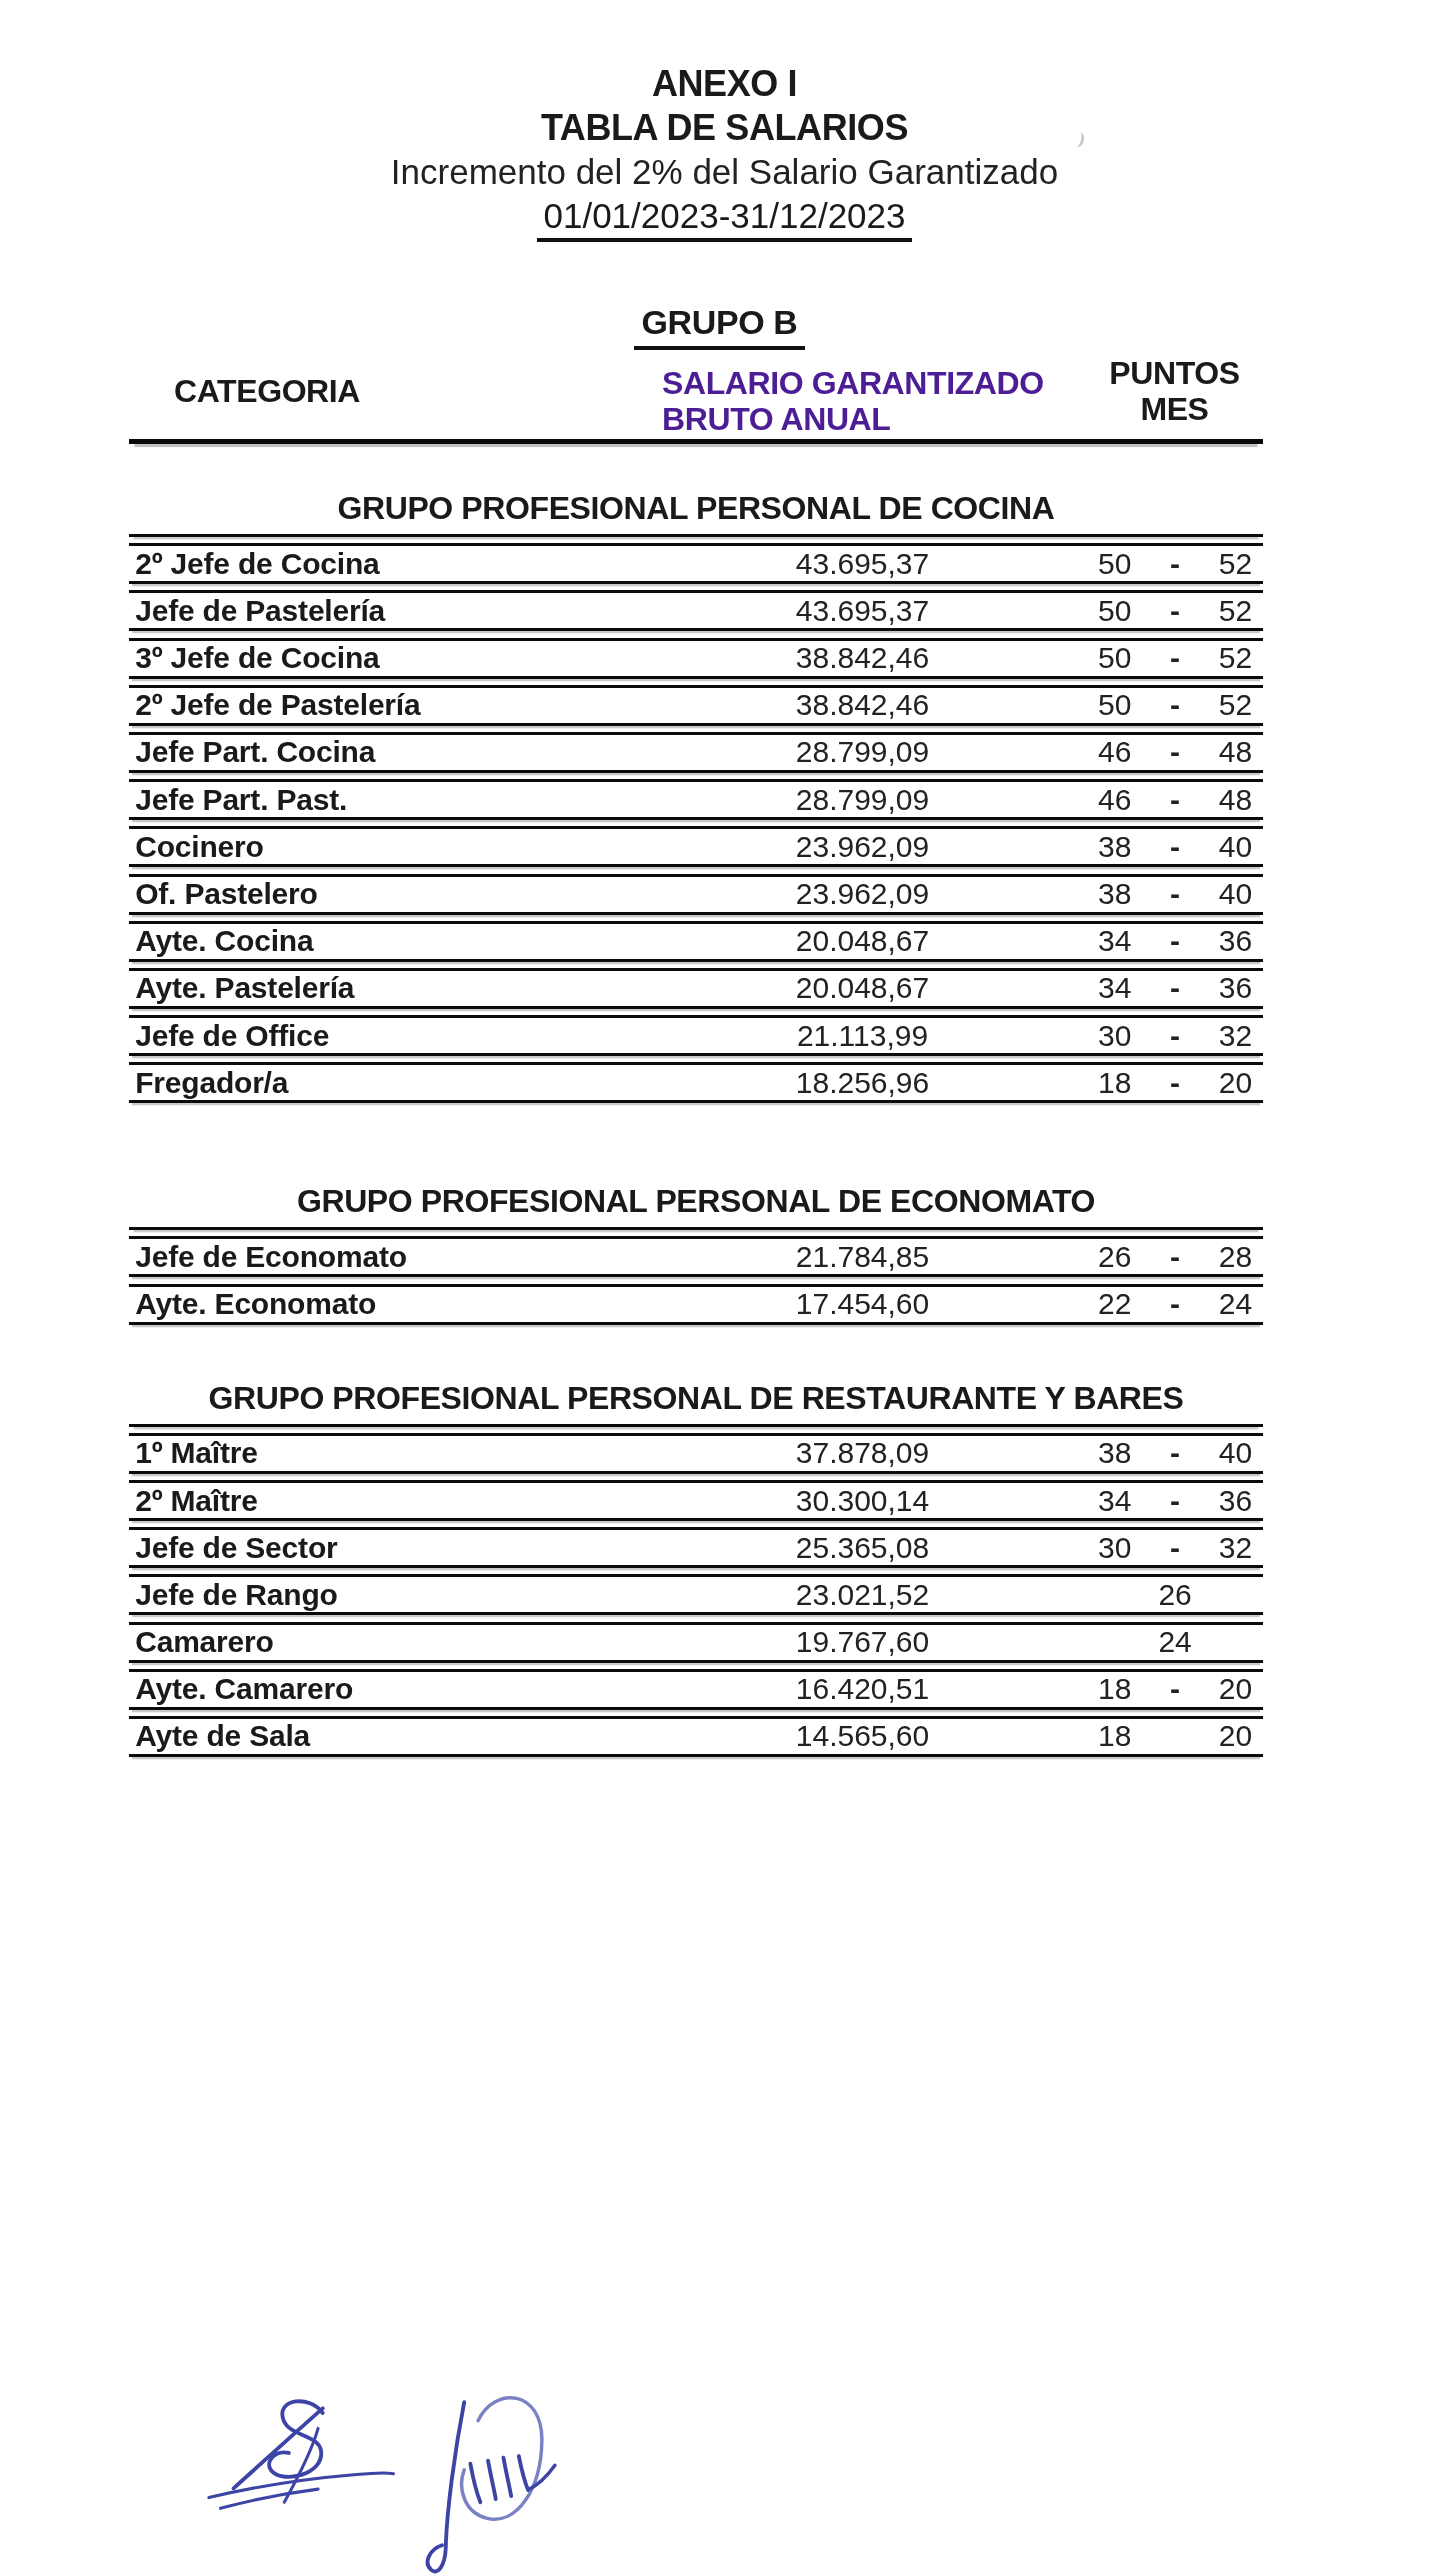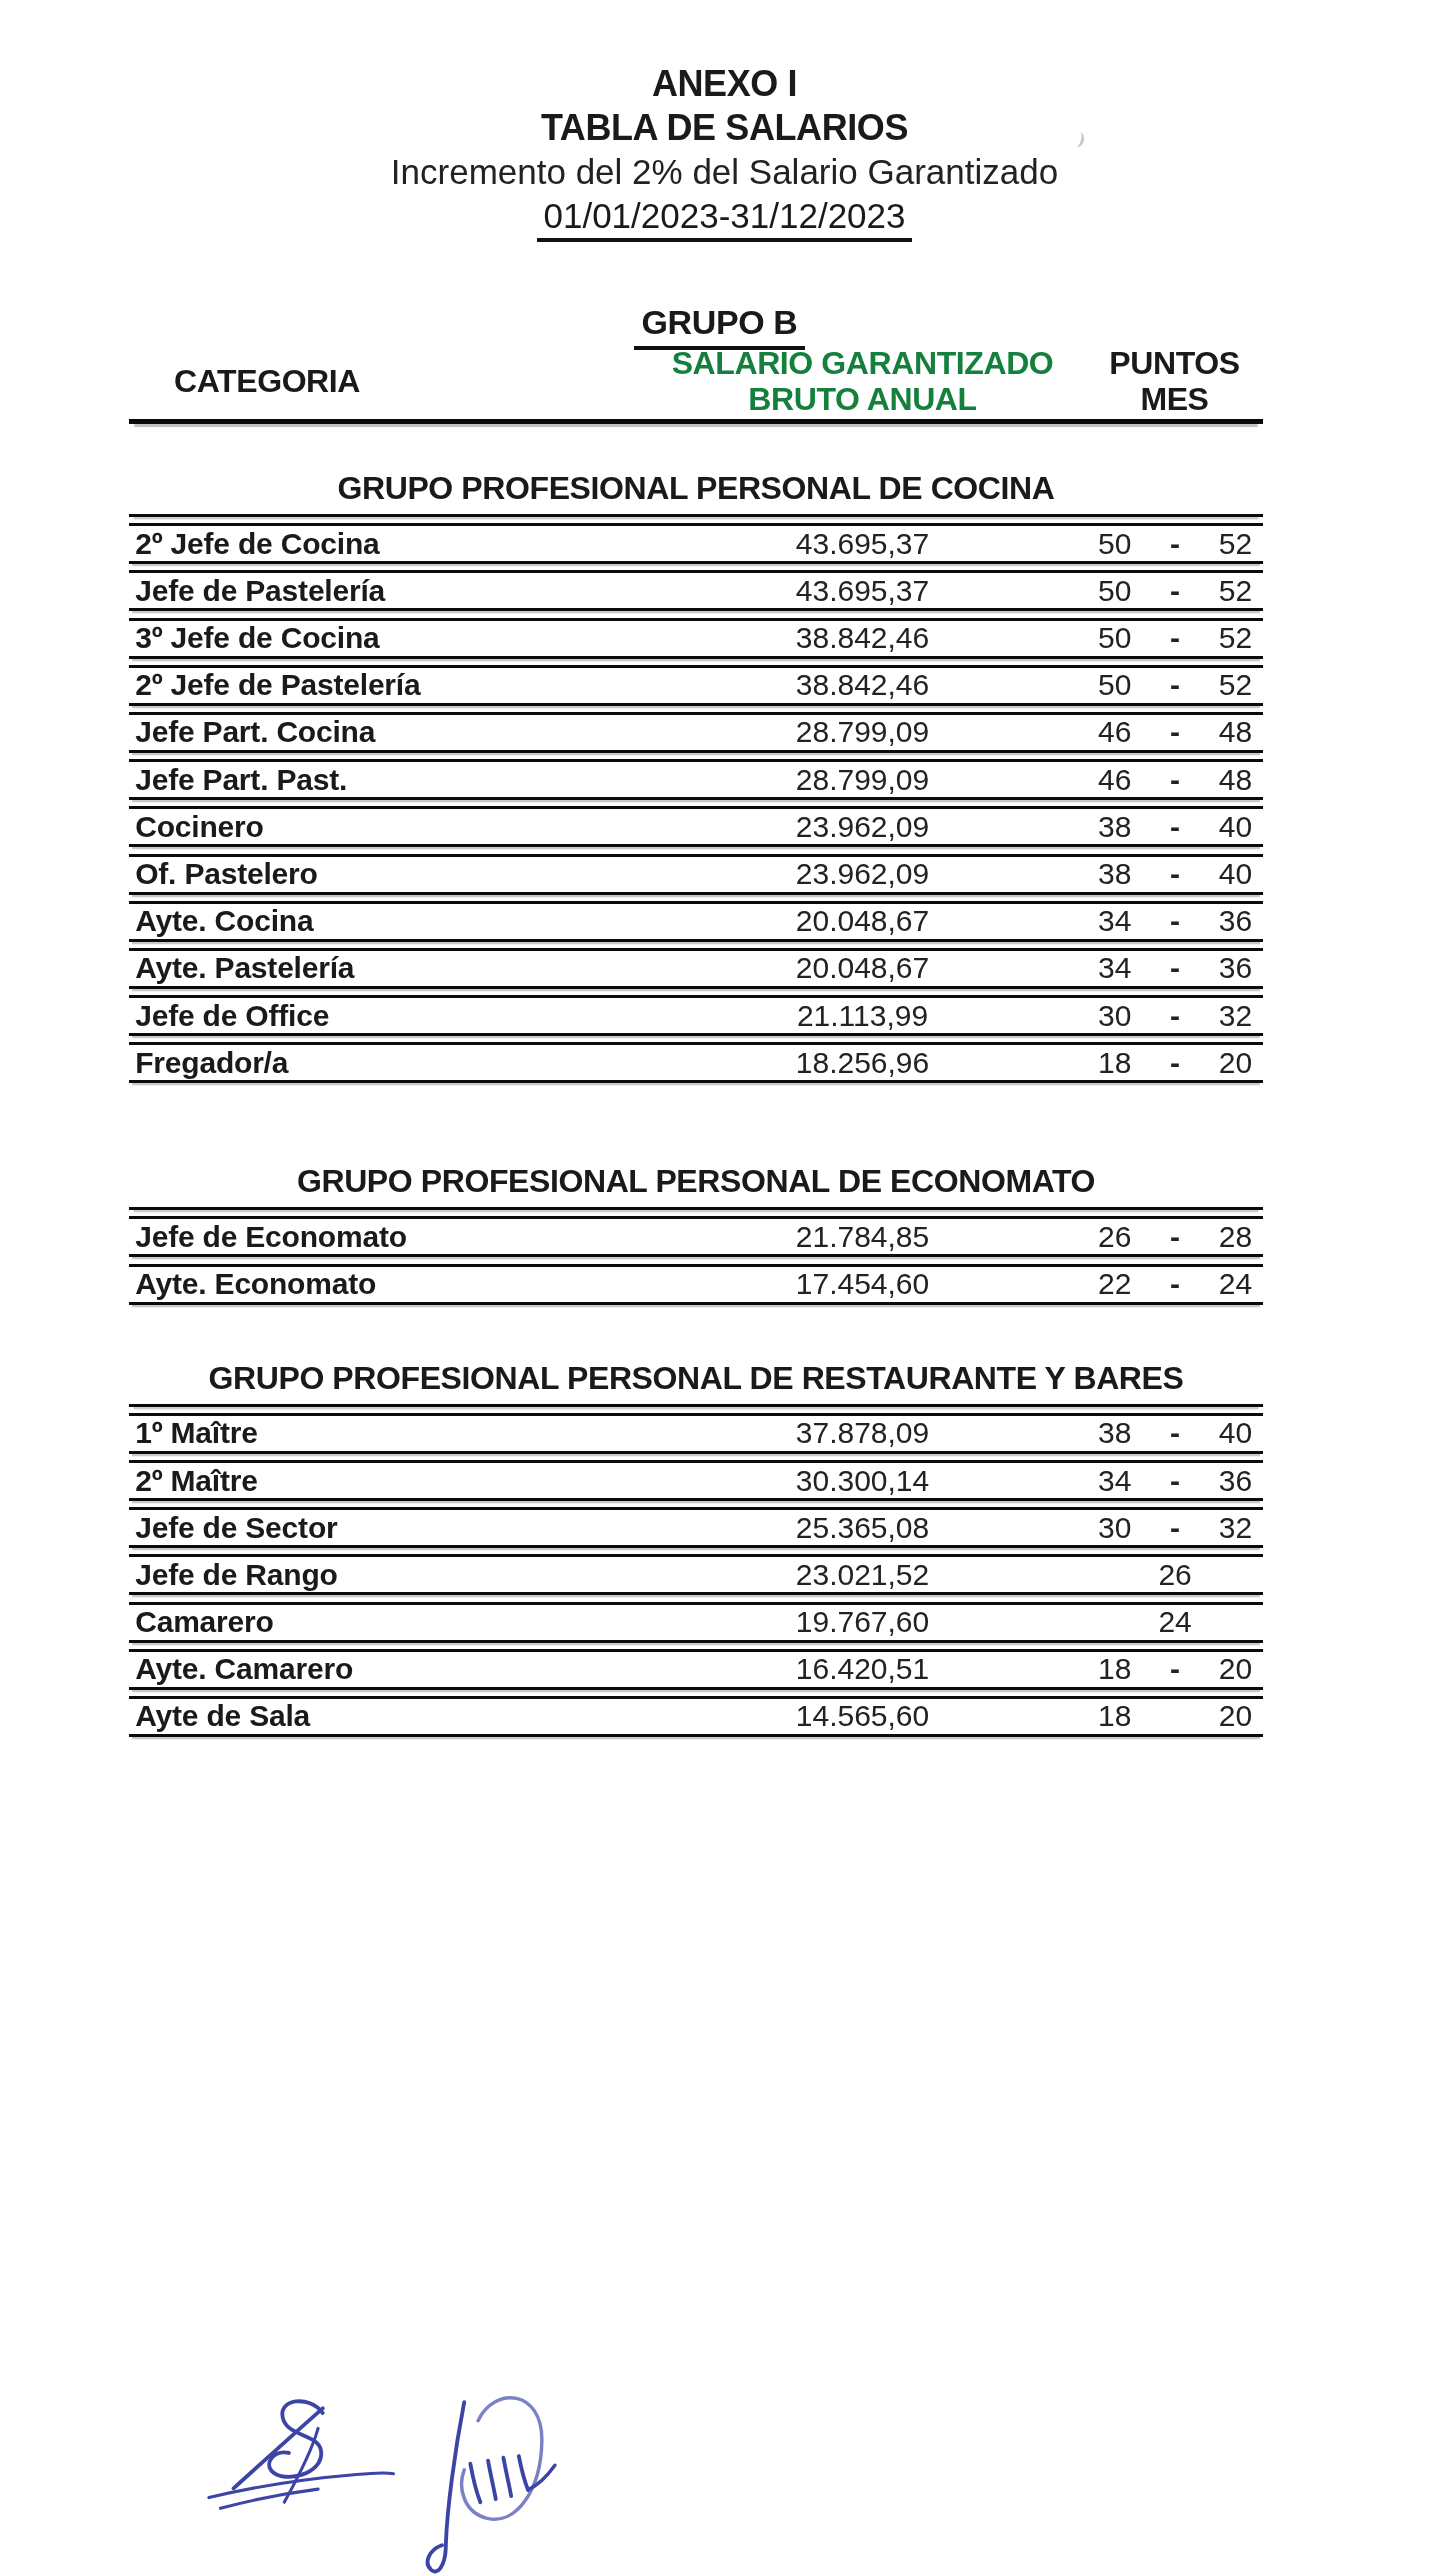--- a/index.html
+++ b/index.html
@@ -32,21 +32,21 @@
   
   .table-wrap{position:absolute;left:129px;top:345px;width:1134px;}
 
   .thead{
     display:grid;grid-template-columns:533px 401px 200px;align-items:center;
     border-bottom:5.4px solid #0a0a0a;
     box-shadow:0 8.5px 0 -5.4px #c2c2c2;
     padding-bottom:2px;
   }
   .thead .c1{font-size:32px;font-weight:bold;letter-spacing:-0.4px;padding-left:45px;color:#1a1a1a;}
-  .thead .c2{font-size:32px;font-weight:bold;letter-spacing:-0.4px;text-align:center;line-height:36px;color:#15803d;}
+  .thead .c2{font-size:32px;font-weight:bold;letter-spacing:-0.4px;line-height:36px;color:#4c1d95;margin-top:20px;}
   .thead .c3{font-size:32px;font-weight:bold;letter-spacing:-0.4px;text-align:center;line-height:36px;color:#1a1a1a;padding-left:23px;}
 
   .section{margin-top:46px;}
   .section.s2{margin-top:80px;}
   .section.s3{margin-top:55px;}
   .section-title{
     text-align:center;font-size:32px;font-weight:bold;letter-spacing:-0.4px;color:#1a1a1a;
     border-bottom:3.9px solid #0a0a0a;padding-bottom:7px;
     box-shadow:0 7px 0 -4.6px #cccccc;
   }

